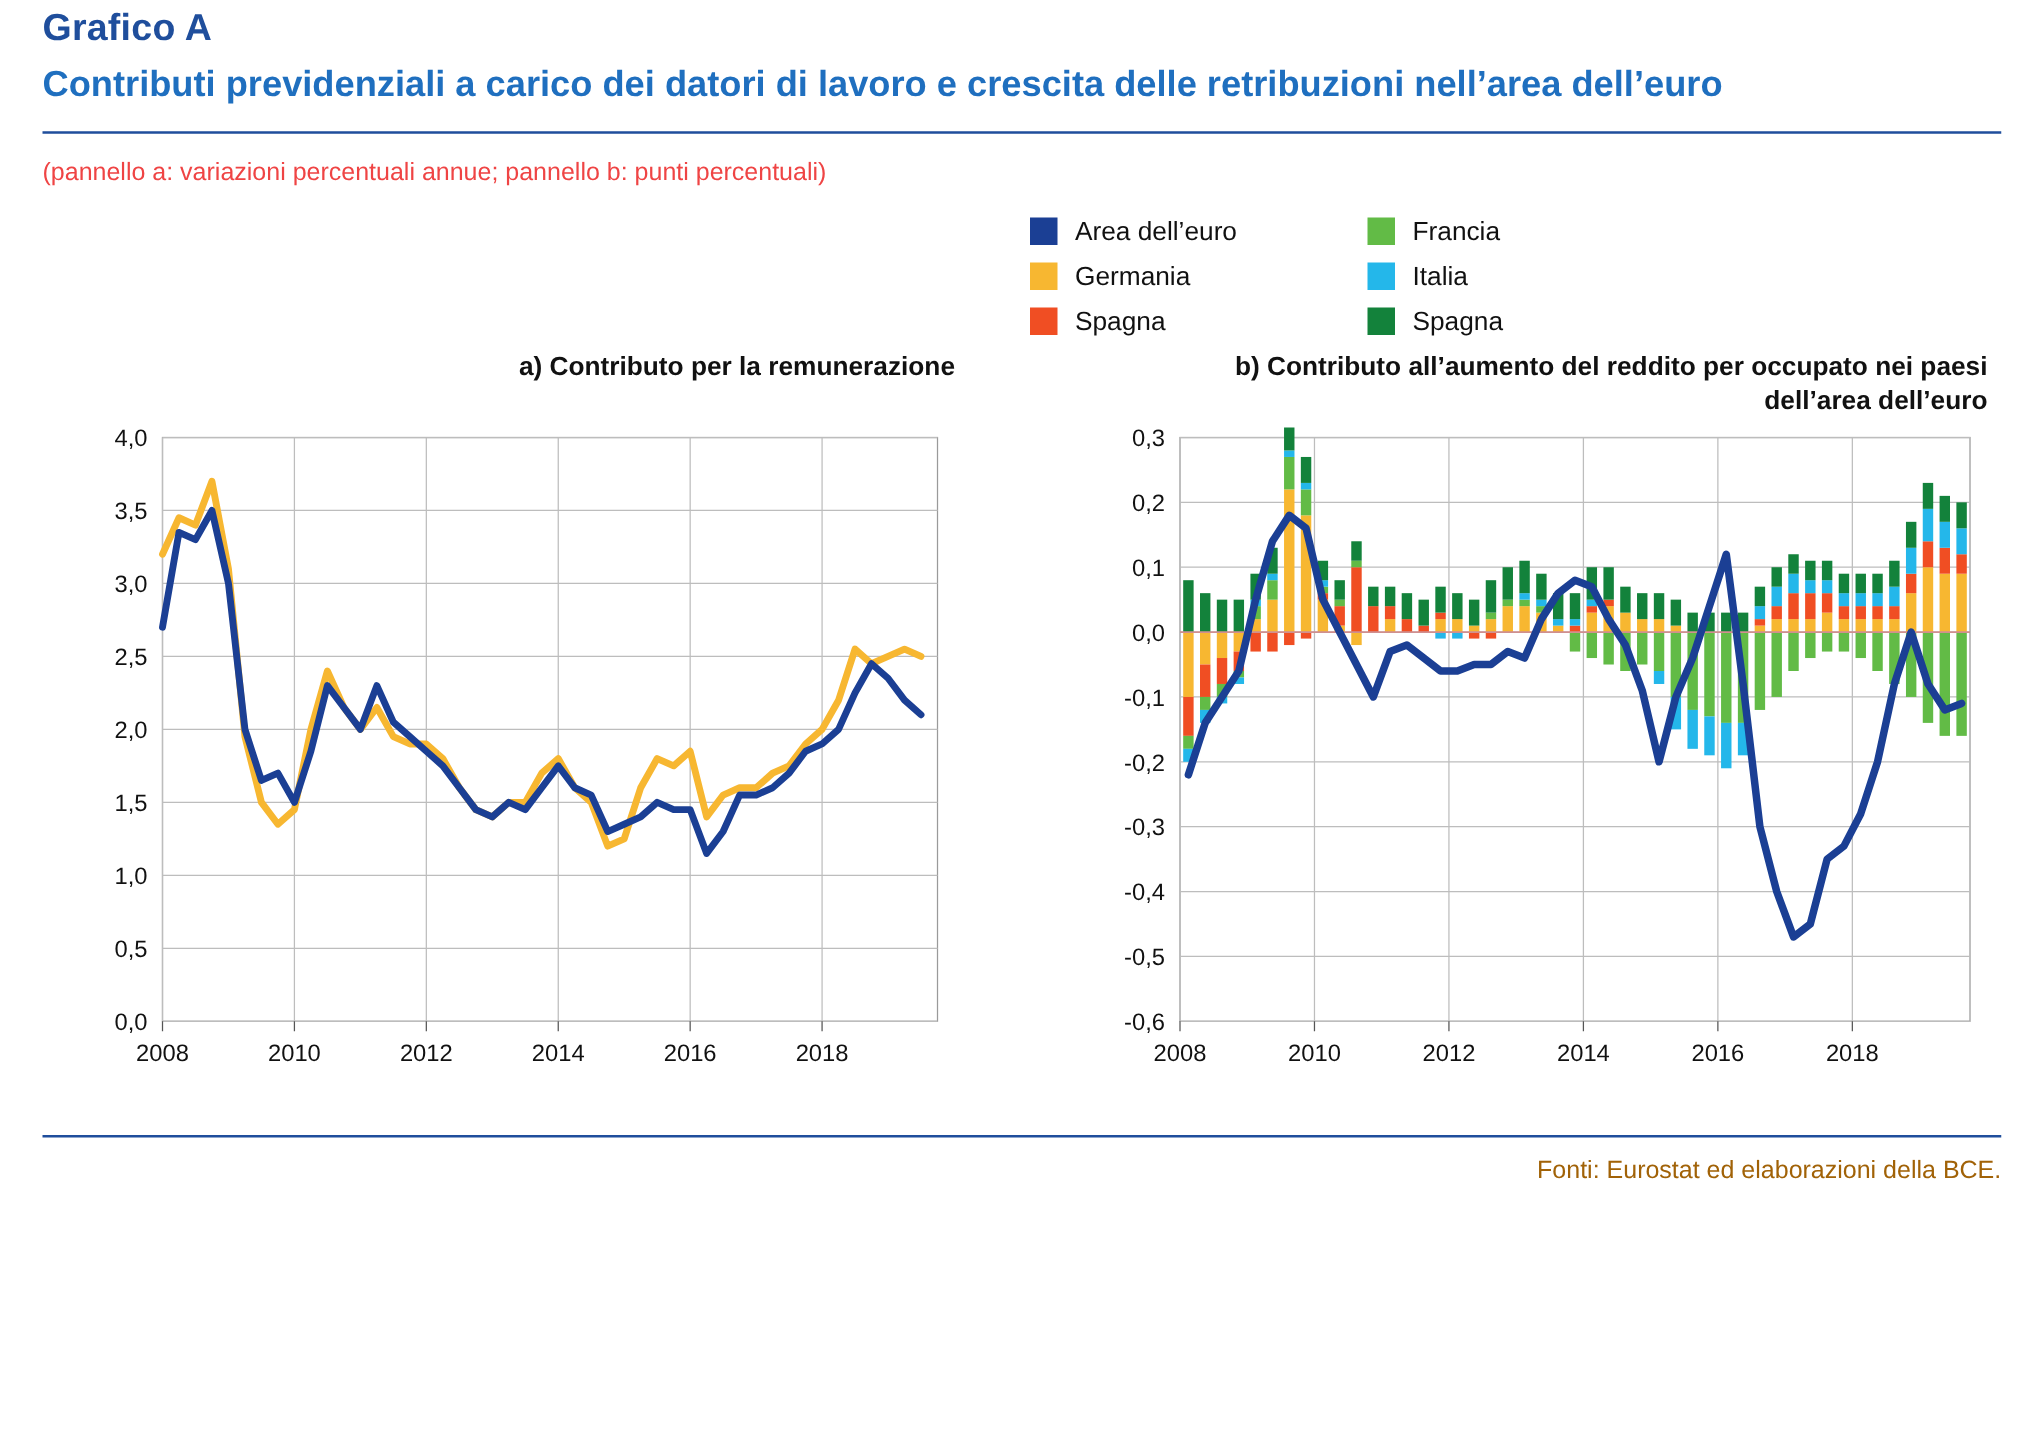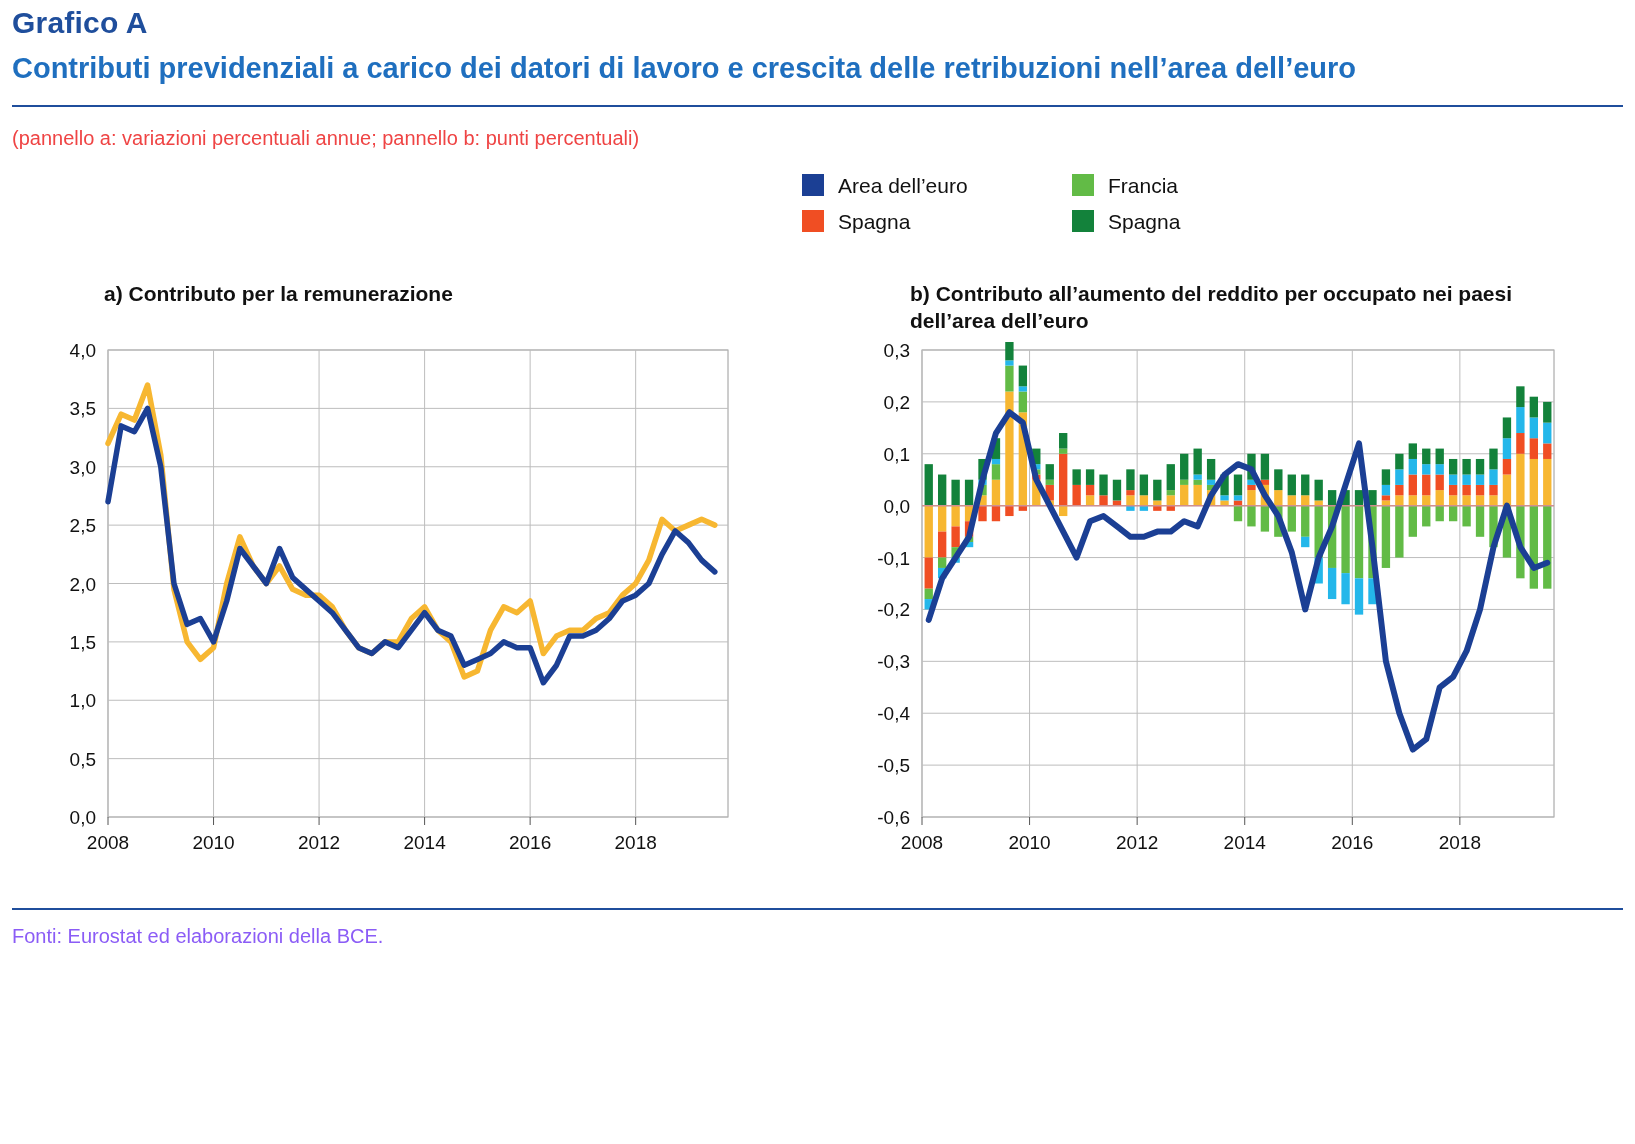--- a/index.html
+++ b/index.html
@@ -13,21 +13,21 @@
     font-family: "Liberation Sans", sans-serif;
     color: #1a1a1a;
     position: relative;
     overflow: hidden;
   }
   .page {
     position: relative;
     width: 1635px;
     height: 832px;
     box-sizing: border-box;
-    padding: 0 12px;
+    padding: 0 34px;
   }
   .hdr-title {
     color: #1f4e9c;
     font-size: 30px;
     font-weight: bold;
     padding-top: 6px;
     letter-spacing: 0.2px;
   }
   .hdr-sub {
     color: #1f6fbf;
@@ -99,33 +99,34 @@
   }
   .panel-a { left: 30px; width: 700px; }
   .panel-b { left: 836px; width: 720px; }
   .panel-title {
     font-size: 21px;
     font-weight: bold;
     color: #111;
     line-height: 1.3;
     height: 62px;
   }
-  .panel-title.indent { padding-left: 62px; }
+  .panel-title.indent { padding-left: 62px; text-align: right; }
   .plotwrap {
     position: relative;
   }
   .footer-rule {
     border-top: 2px solid #1f4e9c;
     margin-top: 8px;
   }
   .footer {
     margin-top: 12px;
     font-size: 20px;
-    color: #8b5cf6;
+    color: #a16207;
     line-height: 1.45;
+    text-align: right;
   }
   svg { display: block; }
 </style>
 </head>
 <body>
 
 <div class="page">
 
   <div class="hdr-title">Grafico A</div>
   <div class="hdr-sub">Contributi previdenziali a carico dei datori di lavoro e crescita delle retribuzioni nell’area dell’euro</div>
@@ -138,20 +139,30 @@
 
     <div class="legend-right">
       <div class="leg-row">
         <span class="leg-col">
           <span class="leg-swatch-box" style="background:#1b3f94"></span>
           <span class="leg-label">Area dell’euro</span>
         </span>
         <span class="leg-col">
           <span class="leg-swatch-box" style="background:#62bb46"></span>
           <span class="leg-label">Francia</span>
+        </span>
+      </div>
+      <div class="leg-row">
+        <span class="leg-col">
+          <span class="leg-swatch-box" style="background:#f7b731"></span>
+          <span class="leg-label">Germania</span>
+        </span>
+        <span class="leg-col">
+          <span class="leg-swatch-box" style="background:#24b7ea"></span>
+          <span class="leg-label">Italia</span>
         </span>
       </div>
       <div class="leg-row">
         <span class="leg-col">
           <span class="leg-swatch-box" style="background:#f04e23"></span>
           <span class="leg-label">Spagna</span>
         </span>
         <span class="leg-col">
           <span class="leg-swatch-box" style="background:#13823b"></span>
           <span class="leg-label">Spagna</span>

